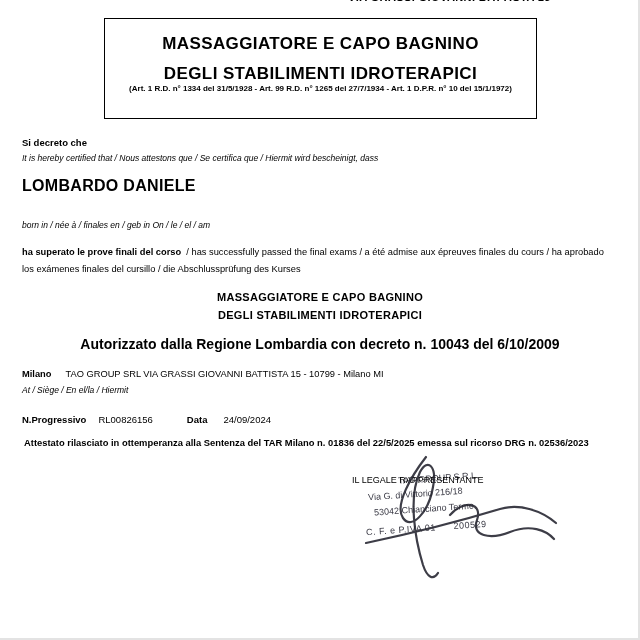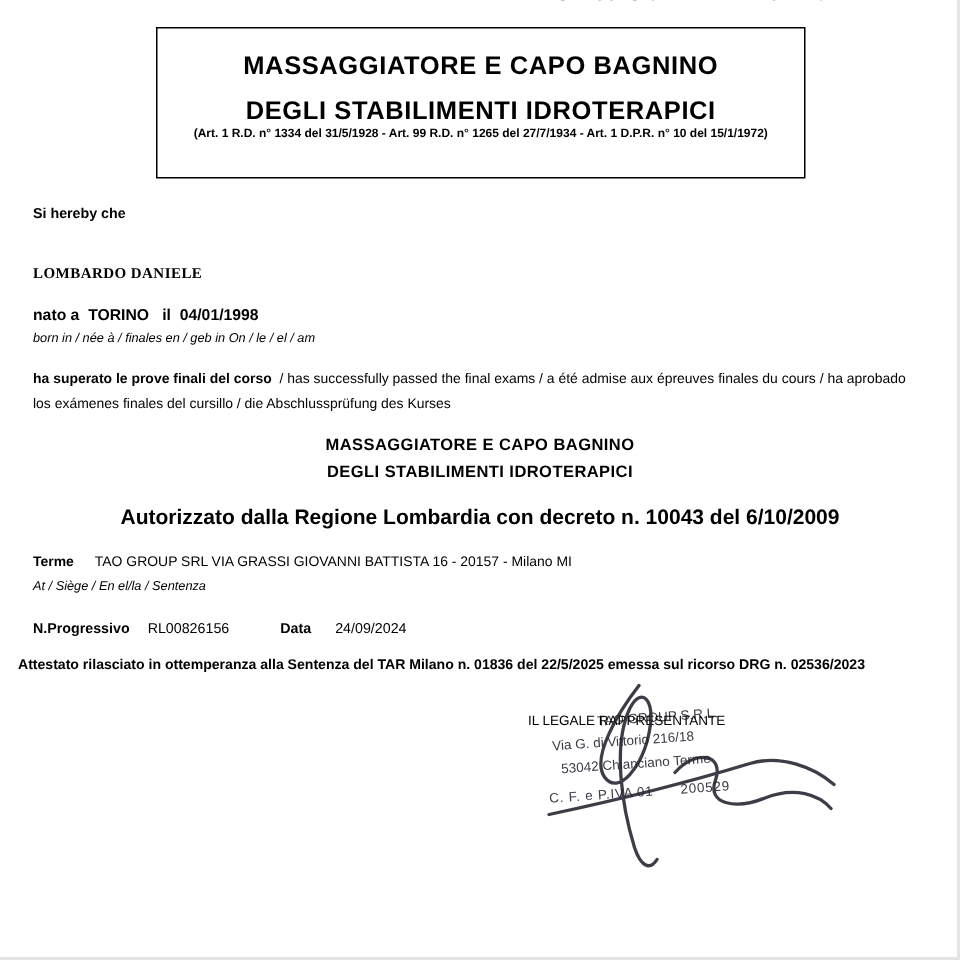--- a/index.html
+++ b/index.html
@@ -20,36 +20,36 @@
   
   .title-box{
     left:104px;top:18px;width:431px;height:99px;
     border:1px solid #000;text-align:center;white-space:normal;
   }
   .title-main{font-weight:bold;font-size:17px;letter-spacing:.4px;margin-top:15px;}
   .title-main2{font-weight:bold;font-size:17px;letter-spacing:.4px;margin-top:10px;}
   .law-ref{font-weight:bold;font-size:8px;}
   .t-attest{top:137px;left:22px;font-size:9.5px;font-weight:bold;}
   .t-attest-i{top:153px;left:22px;font-size:8.5px;font-style:italic;}
-  .t-name{top:177px;left:22px;font-size:10px;font-weight:bold;letter-spacing:.3px;font-family:Liberation Serif, serif;}
+  .t-name{top:177px;left:22px;font-size:16px;font-weight:bold;letter-spacing:.3px;}
   .t-born{top:204px;left:22px;font-size:10.5px;font-weight:bold;}
   .t-born-i{top:220px;left:22px;font-size:8.5px;font-style:italic;}
   .t-passed{top:247px;left:22px;font-size:9.3px;}
   .t-passed2{top:264px;left:22px;font-size:9.3px;}
   .t-course1{top:291px;font-size:11px;font-weight:bold;letter-spacing:.3px;}
   .t-course2{top:309px;font-size:11px;font-weight:bold;letter-spacing:.3px;}
   .t-auth{top:336px;font-size:14px;font-weight:bold;}
   .t-presso{top:369px;left:22px;font-size:9.3px;}
   .t-presso .lbl{font-weight:bold;margin-right:14px;}
   .t-presso-i{top:385px;left:22px;font-size:8.5px;font-style:italic;}
   .t-prog{top:414px;left:22px;font-size:9.5px;}
   .t-prog .lbl{font-weight:bold;margin-right:12px;}
   .t-prog .val1{margin-right:34px;}
   .t-prog .lbl2{font-weight:bold;margin-right:16px;}
-  .t-tar{top:437px;left:12px;font-size:9.4px;font-weight:bold;text-align:center;}
+  .t-tar{top:437px;left:24px;font-size:9.4px;font-weight:bold;text-align:center;}
   .t-role{top:475px;left:352px;font-size:9px;z-index:3;text-align:center;}
   .stamp{color:#3b3b46;font-size:9px;transform:rotate(-4deg);z-index:2;}
   .stamp1{top:473px;left:398px;}
   .stamp2{top:489px;left:368px;}
   .stamp3{top:504px;left:374px;}
   .stamp4{top:523px;left:366px;letter-spacing:.5px;}
   .sig-svg{position:absolute;left:330px;top:443px;z-index:4;pointer-events:none;}
 </style>
 </head>
 <body>
@@ -57,37 +57,37 @@
 <div class="page">
 
   <div class="abs top-cut">VIA GRASSI GIOVANNI BATTISTA 15</div>
 
   <div class="abs title-box">
     <div class="title-main">MASSAGGIATORE E CAPO BAGNINO</div>
     <div class="title-main2">DEGLI STABILIMENTI IDROTERAPICI</div>
     <div class="law-ref">(Art. 1 R.D. n° 1334 del 31/5/1928 - Art. 99 R.D. n° 1265 del 27/7/1934 - Art. 1 D.P.R. n° 10 del 15/1/1972)</div>
   </div>
 
-  <div class="abs t-attest">Si hereby che</div>
+  <div class="abs t-attest">Si decreto che</div>
+  <div class="abs t-attest-i">It is hereby certified that / Nous attestons que / Se certifica que / Hiermit wird bescheinigt, dass</div>
 
   <div class="abs t-name">LOMBARDO DANIELE</div>
 
-  <div class="abs t-born">nato a  TORINO   il  04/01/1998</div>
   <div class="abs t-born-i">born in / née à / finales en / geb in On / le / el / am</div>
 
   <div class="abs t-passed"><span class="b">ha superato le prove finali del corso</span><span>  / has successfully passed the final exams / a été admise aux épreuves finales du cours / ha aprobado</span></div>
   <div class="abs t-passed2">los exámenes finales del cursillo / die Abschlussprüfung des Kurses</div>
 
   <div class="abs center t-course1">MASSAGGIATORE E CAPO BAGNINO</div>
   <div class="abs center t-course2">DEGLI STABILIMENTI IDROTERAPICI</div>
 
   <div class="abs center t-auth">Autorizzato dalla Regione Lombardia con decreto n. 10043 del 6/10/2009</div>
 
-  <div class="abs t-presso"><span class="lbl">Terme</span><span>TAO GROUP SRL VIA GRASSI GIOVANNI BATTISTA 16 - 20157 - Milano MI</span></div>
-  <div class="abs t-presso-i">At / Siège / En el/la / Sentenza</div>
+  <div class="abs t-presso"><span class="lbl">Milano</span><span>TAO GROUP SRL VIA GRASSI GIOVANNI BATTISTA 15 - 10799 - Milano MI</span></div>
+  <div class="abs t-presso-i">At / Siège / En el/la / Hiermit</div>
 
   <div class="abs t-prog"><span class="lbl">N.Progressivo</span><span class="val1">RL00826156</span><span class="lbl2">Data</span><span>24/09/2024</span></div>
 
   <div class="abs t-tar">Attestato rilasciato in ottemperanza alla Sentenza del TAR Milano n. 01836 del 22/5/2025 emessa sul ricorso DRG n. 02536/2023</div>
 
   <div class="abs t-role">IL LEGALE RAPPRESENTANTE</div>
 
   <div class="abs stamp stamp1">TAO GROUP S.R.L.</div>
   <div class="abs stamp stamp2">Via G. di Vittorio 216/18</div>
   <div class="abs stamp stamp3">53042 Chianciano Terme</div>

